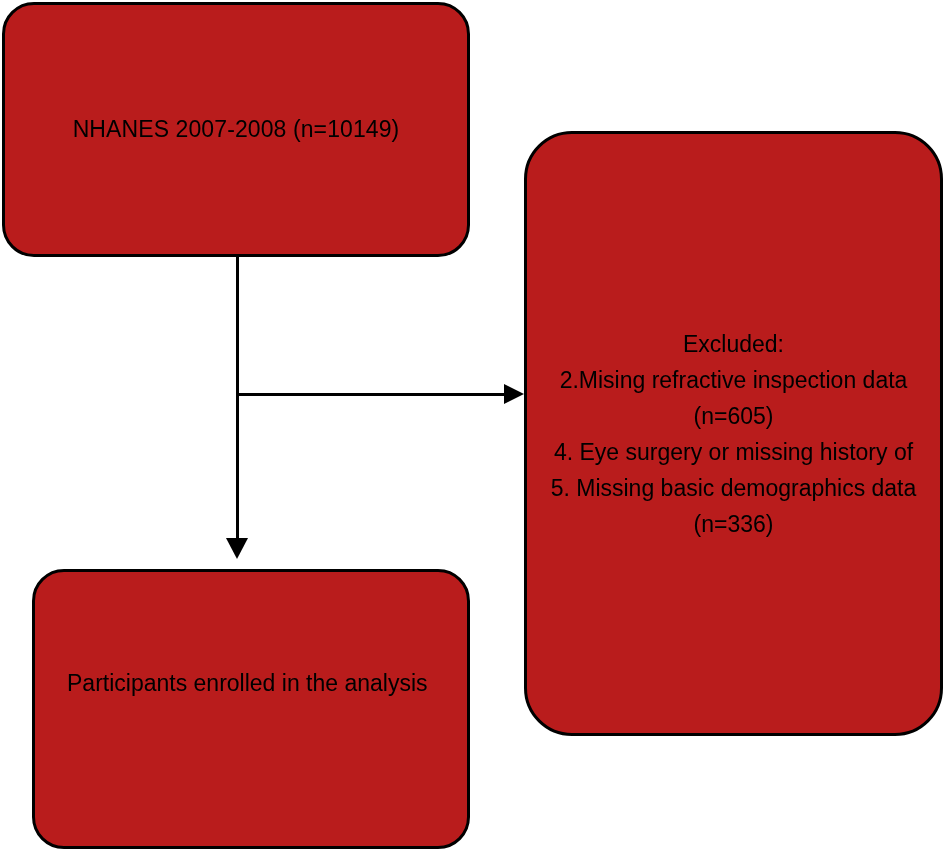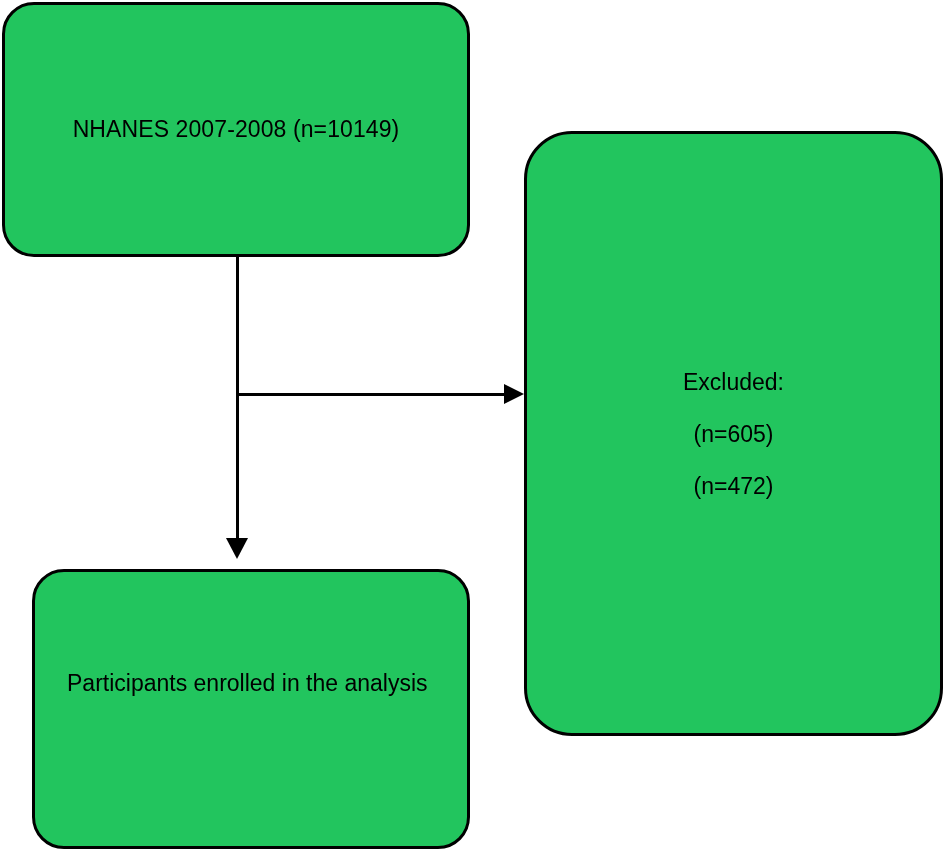--- a/index.html
+++ b/index.html
@@ -17,21 +17,21 @@
     width: 945px;
     height: 855px;
     background: #ffffff;
     overflow: hidden;
   }
 
   
   .node {
     position: absolute;
     box-sizing: border-box;
-    background: #22c55e;
+    background: #b91c1c;
     border: 3px solid #000000;
     display: flex;
     flex-direction: column;
     justify-content: center;
   }
 
   #node-source {
     left: 2px;
     top: 2px;
     width: 468px;
@@ -71,21 +71,20 @@
     letter-spacing: 0.1px;
   }
 
   .excluded-lines {
     display: flex;
     flex-direction: column;
     align-items: center;
     width: 100%;
     padding: 0 6px;
     box-sizing: border-box;
-    gap: 16px;
   }
   .excluded-lines .node-text {
     text-align: center;
     margin: 0;
     padding: 0;
     height: 36px;
     line-height: 36px;
   }
 
   .enrolled-lines {
@@ -150,22 +149,25 @@
 
 <div id="flowchart">
 
   <div class="node" id="node-source">
     <div class="node-text">NHANES 2007-2008 (n=10149)</div>
   </div>
 
   <div class="node" id="node-excluded">
     <div class="excluded-lines">
       <div class="node-text">Excluded:</div>
+      <div class="node-text">2.Mising refractive inspection data</div>
       <div class="node-text">(n=605)</div>
-      <div class="node-text">(n=472)</div>
+      <div class="node-text">4. Eye surgery or missing history of</div>
+      <div class="node-text">5. Missing basic demographics data</div>
+      <div class="node-text">(n=336)</div>
     </div>
   </div>
 
   <div class="node" id="node-enrolled">
     <div class="enrolled-lines">
       <div class="node-text">Participants enrolled in the analysis</div>
     </div>
   </div>
 
   <div class="connector" id="stem-vertical"></div>

